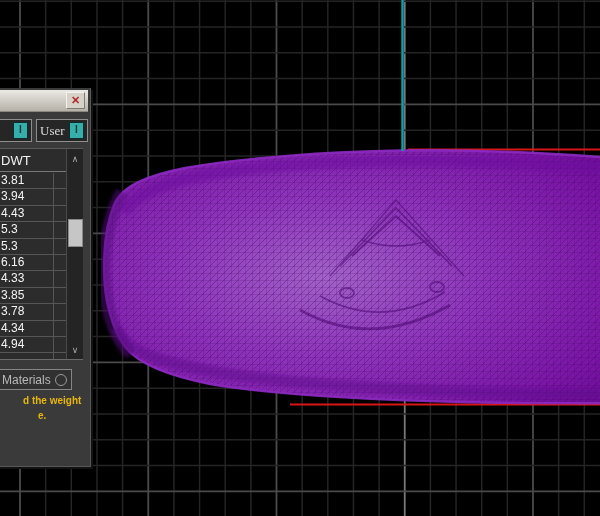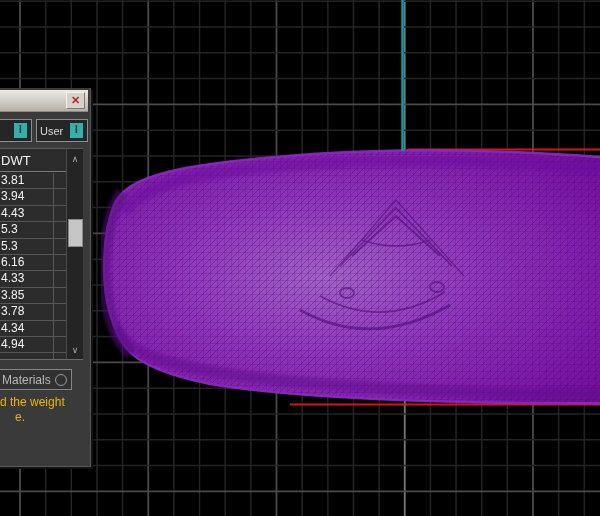--- a/index.html
+++ b/index.html
@@ -12,21 +12,21 @@
     border-right:1px solid #585858;border-bottom:1px solid #585858;box-shadow:2px 2px 0 #121212;}
   #titlebar{position:absolute;left:2px;top:2px;right:2px;height:21px;
     background:linear-gradient(#eceae4,#b5b1a9);border-bottom:1px solid #8c887f;}
   #close-btn{position:absolute;top:2px;right:3px;width:17px;height:15px;background:#d6d2ca;
     border:1px solid;border-color:#f4f2ee #7f7b74 #7f7b74 #f4f2ee;color:#b22a2a;font-size:11px;
     font-weight:bold;line-height:14px;text-align:center;cursor:default;}
   .toggle-btn{position:absolute;top:31px;height:23px;background:#262626;border:1px solid #8e8e8e;
     box-sizing:border-box;display:flex;align-items:center;padding:0 3px;}
   #toggle-gv{left:2px;width:71px;}
   #toggle-user{left:77px;width:52px;}
-  .toggle-label{flex:1;color:#dcdcdc;font-size:11px;}
+  .toggle-label{flex:1;color:#dcdcdc;font-size:13px;font-family:Liberation Serif, serif;}
   .toggle-ind{width:13px;height:15px;background:#35aeac;border:1px solid #0d2d2d;color:#0c3a3a;
     font-size:10px;font-weight:bold;text-align:center;line-height:14px;}
 
   
   #weight-table{position:absolute;left:0;top:60px;width:124px;height:210px;background:#2c2c2c;
     border-top:1px solid #5a5a5a;border-bottom:1px solid #6a6a6a;overflow:hidden;}
   #tbl-header{position:absolute;left:0;top:0;width:108px;height:23px;border-bottom:1px solid #777;
     color:#f2f2f2;font-size:13px;line-height:23px;padding-left:42px;box-sizing:border-box;}
   #tbl-rows{position:absolute;left:0;top:24px;width:108px;bottom:0;overflow:hidden;}
   .trow{height:16.4px;box-sizing:border-box;border-bottom:1px solid #565656;display:flex;}
@@ -38,21 +38,21 @@
   .sb-arrow{position:absolute;left:0;width:100%;text-align:center;color:#a8a8a8;font-size:9px;height:14px;line-height:14px;}
   #sb-up{top:3px;}
   #sb-down{bottom:2px;}
   #sb-thumb{position:absolute;left:1px;top:70px;width:13px;height:26px;background:#c6c6c6;border:1px solid #8a8a8a;}
 
   
   #materials-box{position:absolute;left:0;top:281px;width:113px;height:21px;background:#313131;
     border:1px solid #858585;box-sizing:border-box;display:flex;align-items:center;}
   #materials-label{flex:1;color:#b9b9b9;font-size:12px;padding-left:42px;}
   #materials-circle{width:10px;height:10px;border:1px solid #9a9a9a;border-radius:50%;margin-right:4px;}
-  .status-msg{position:absolute;color:#e8b60c;font-weight:normal;font-size:12px;white-space:nowrap;}
+  .status-msg{position:absolute;color:#e8b60c;font-weight:bold;font-size:10px;white-space:nowrap;margin-left:23px;}
   #msg-line1{left:41px;top:307px;}
   #msg-line2{left:56px;top:322px;}
 </style>
 </head>
 <body>
 
 <div id="stage">
 
   <svg id="viewport-svg" width="600" height="516" viewBox="0 0 600 516">
     <defs>

